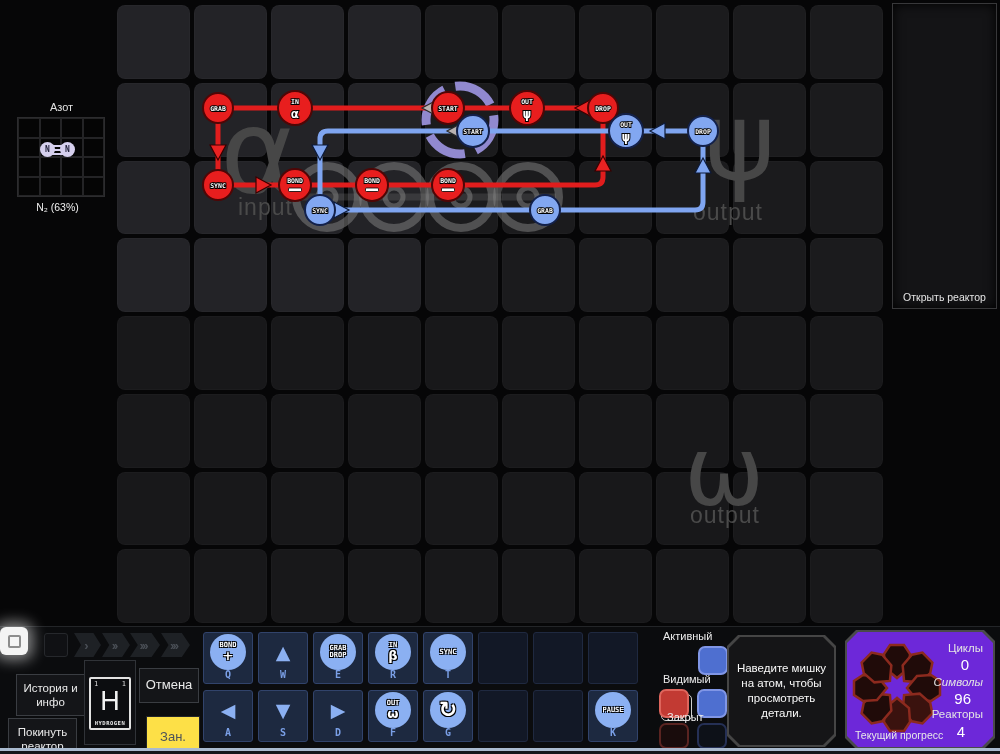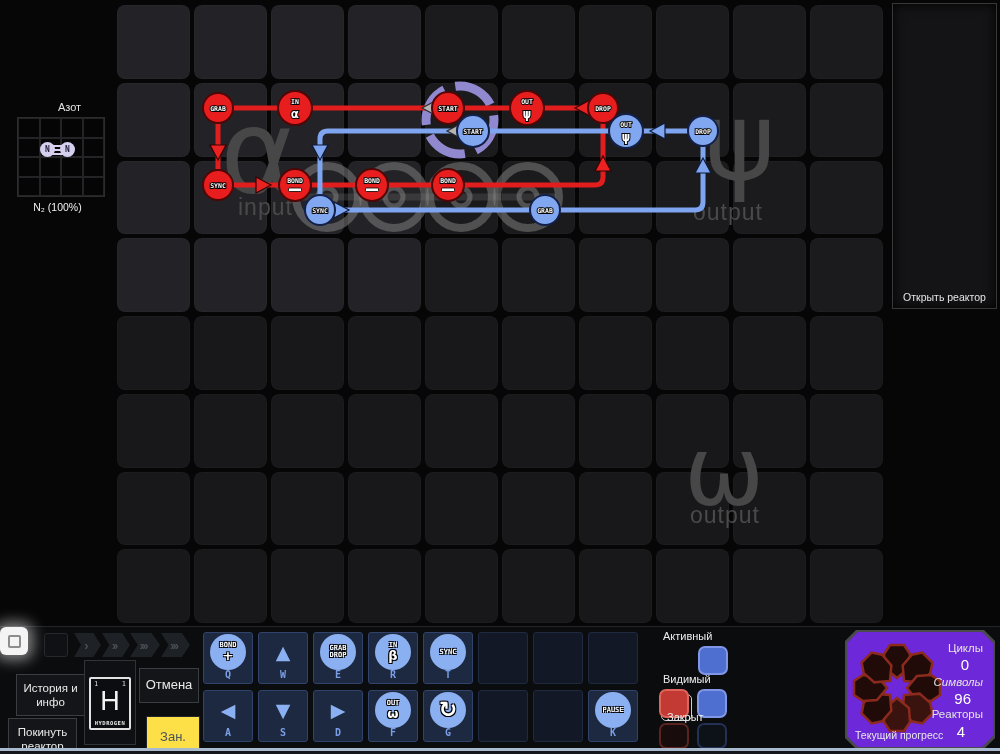--- a/index.html
+++ b/index.html
@@ -15,21 +15,21 @@
   .cell.zlow{background:#18181a;}
 
   
   .wm{position:absolute;color:#474747;z-index:2;line-height:1;font-family:"DejaVu Sans",sans-serif;}
   .wm-label{position:absolute;color:#4a4a4a;z-index:2;font-size:23px;letter-spacing:1px;font-family:"Liberation Sans",sans-serif;}
 
   #trackSvg{position:absolute;left:0;top:0;z-index:3;pointer-events:none;}
   #trackSvg text{font-family:"DejaVu Sans Mono",monospace;font-weight:bold;}
 
   
-  #molTitle{left:12px;top:101px;width:115px;text-align:center;font-size:11px;color:#e2e2e2;}
+  #molTitle{left:4px;top:101px;width:115px;text-align:center;font-size:11px;color:#e2e2e2;}
   #molGrid{left:17px;top:117px;width:86px;height:78px;display:grid;
            grid-template-columns:repeat(4,1fr);grid-template-rows:repeat(4,1fr);
            border:1px solid #2c2c2e;background:#050505;}
   #molGrid .mc{border:1px solid #242426;}
   .atom{position:absolute;width:15px;height:15px;border-radius:50%;background:#d6d0ee;z-index:2;
         color:#20203a;font-size:8px;font-weight:bold;display:flex;align-items:center;justify-content:center;
         font-family:"DejaVu Sans Mono",monospace;}
   .bondbar{position:absolute;height:2px;background:#d6d0ee;z-index:1;}
   #molFormula{left:0;top:201px;width:115px;text-align:center;font-size:10.5px;color:#f0f0f0;}
 
@@ -220,21 +220,21 @@
       <div class="mc"></div>
       <div class="mc"></div>
       <div class="mc"></div>
       <div class="mc"></div>
     </div>
   <div class="bondbar abs" style="left:50px;top:145px;width:20px;"></div>
   <div class="bondbar abs" style="left:50px;top:149px;width:20px;"></div>
   <div class="bondbar abs" style="left:50px;top:153px;width:20px;"></div>
   <div class="atom abs" style="left:40px;top:142px;">N</div>
   <div class="atom abs" style="left:60px;top:142px;">N</div>
-  <div class="abs" id="molFormula">N₂ (100%)</div>
+  <div class="abs" id="molFormula">N₂ (63%)</div>
 
   <div class="abs cmarks" id="rightPanel">
     <div id="rightPanelLabel">Открыть реактор</div>
   </div>
 
   <svg id="trackSvg" width="1000" height="754">
       <g opacity="0.55">
         <circle cx="327" cy="197" r="31" fill="none" stroke="#7d7d7d" stroke-width="8"></circle>
         <circle cx="327" cy="197" r="9" fill="none" stroke="#7d7d7d" stroke-width="5"></circle>
       </g>
@@ -439,20 +439,25 @@
     <div class="toggle tog-blue" style="left:698px;top:19px;"></div>
 
     <div class="lbl" style="left:663px;top:46px;">Видимый</div>
     <div class="toggle tog-red" style="left:659px;top:62px;"></div>
     <div class="toggle tog-blue" style="left:697px;top:62px;"></div>
 
     <div class="lbl" style="left:667px;top:84px;">Закрыт</div>
     <div class="toggle tog-closed-red" style="left:659px;top:96px;height:26px;"></div>
     <div class="toggle tog-closed-blue" style="left:697px;top:96px;height:26px;"></div>
 
+    <div class="abs octa" id="tipOuter">
+      <div class="octa" id="tipInner">
+        <div id="tipText">Наведите мишку на атом, чтобы просмотреть детали.</div>
+      </div>
+    </div>
 
     <div class="abs octa" id="statsOuter">
       <div class="octa" id="statsInner">
         <svg id="pinwheel" width="92" height="96" style="position:absolute;left:4px;top:8px;">
             <polygon points="0,-10 12,-20 13,-34 7,-43 -7,-43 -13,-34 -12,-20" fill="#200b09" stroke="#8c2a1e" stroke-width="2.5" transform="translate(46,48) rotate(0)"></polygon>
             <polygon points="0,-10 12,-20 13,-34 7,-43 -7,-43 -13,-34 -12,-20" fill="#200b09" stroke="#8c2a1e" stroke-width="2.5" transform="translate(46,48) rotate(45)"></polygon>
             <polygon points="0,-10 12,-20 13,-34 7,-43 -7,-43 -13,-34 -12,-20" fill="#200b09" stroke="#8c2a1e" stroke-width="2.5" transform="translate(46,48) rotate(90)"></polygon>
             <polygon points="0,-10 12,-20 13,-34 7,-43 -7,-43 -13,-34 -12,-20" fill="#3a120e" stroke="#8c2a1e" stroke-width="2.5" transform="translate(46,48) rotate(135)"></polygon>
             <polygon points="0,-10 12,-20 13,-34 7,-43 -7,-43 -13,-34 -12,-20" fill="#3a120e" stroke="#8c2a1e" stroke-width="2.5" transform="translate(46,48) rotate(180)"></polygon>
             <polygon points="0,-10 12,-20 13,-34 7,-43 -7,-43 -13,-34 -12,-20" fill="#200b09" stroke="#8c2a1e" stroke-width="2.5" transform="translate(46,48) rotate(225)"></polygon>

